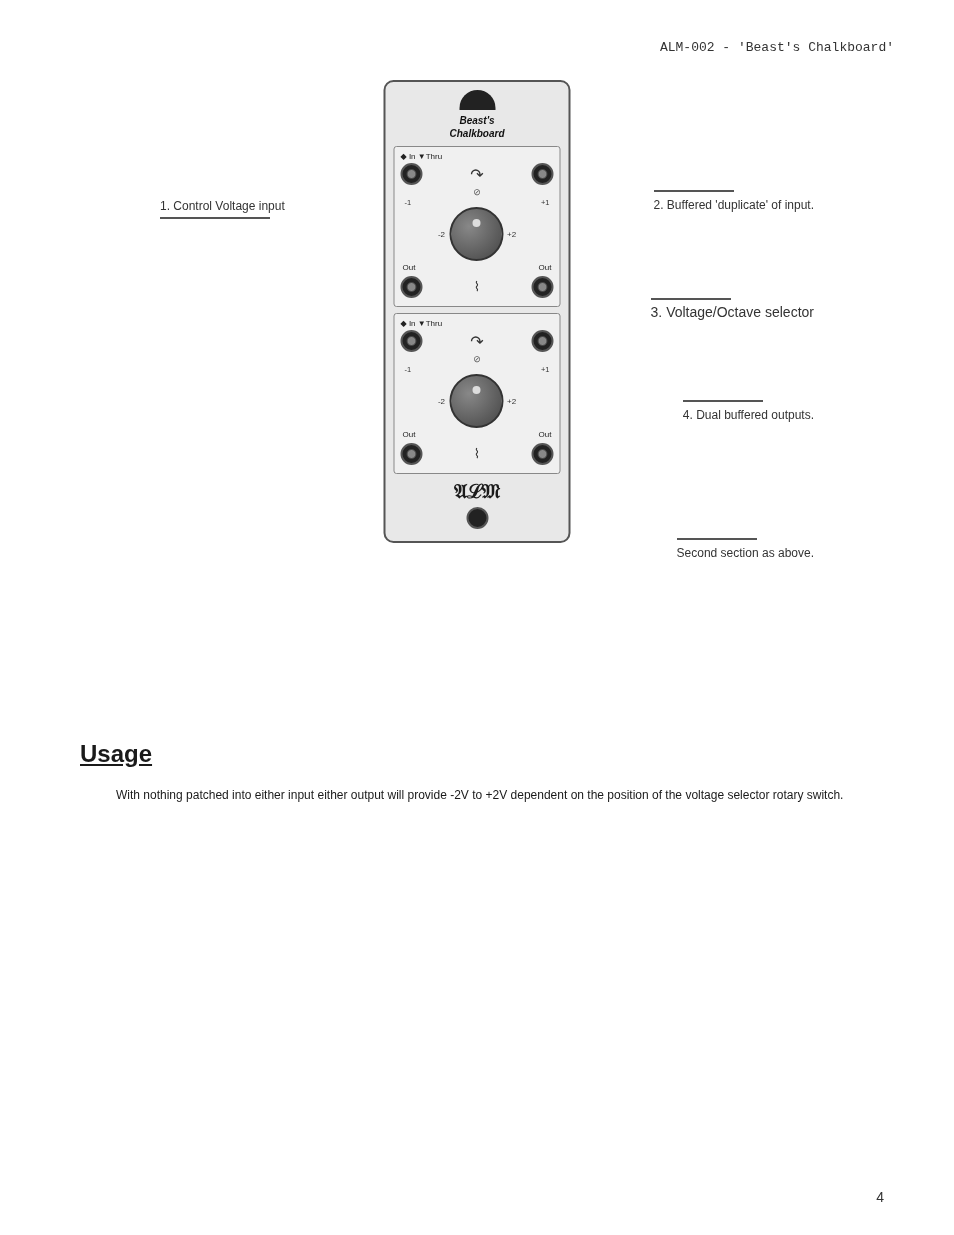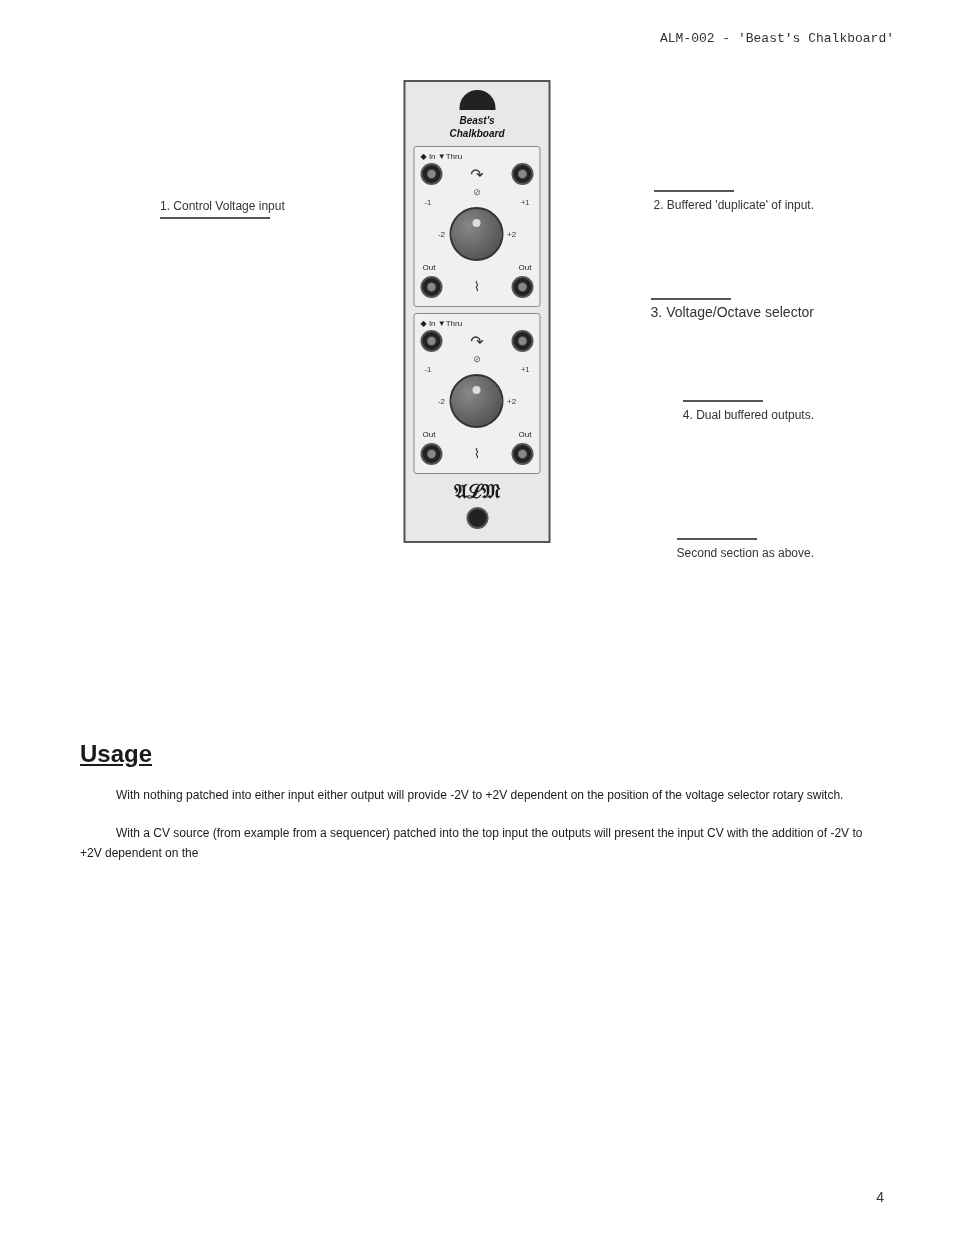--- a/index.html
+++ b/index.html
@@ -7,21 +7,21 @@
       background: #ffffff;
       font-family: Georgia, 'Times New Roman', serif;
       color: #1a1a1a;
       width: 954px;
       min-height: 1235px;
       position: relative;
     }
 
     .page-header {
       position: absolute;
-      top: 31px;
+      top: 40px;
       right: 60px;
       font-family: 'Courier New', Courier, monospace;
       font-size: 13px;
       color: #333;
     }
 
     .page-content {
       padding: 80px 80px 60px 80px;
       padding-top: 70px;
     }
@@ -50,24 +50,24 @@
       color: #1a1a1a;
       text-decoration: underline;
     }
 
     .panel-layout-section {
       margin-bottom: 50px;
     }
 
     
     .module-panel {
-      width: 147px;
+      width: 187px;
       background: #e8e8e8;
       border: 2px solid #555;
-      border-radius: 0;
+      border-radius: 10px;
       padding: 8px 8px 12px 8px;
       position: relative;
       z-index: 2;
     }
 
     .module-header {
       background: #222;
       border-radius: 20px 20px 0 0;
       width: 36px;
       height: 20px;
@@ -402,17 +402,16 @@
         <div style="width:80px;height:1.5px;background:#555;margin-bottom:3px;"></div>
         <span style="font-family:Arial,sans-serif;font-size:12px;color:#333;">Second section as above.</span>
       </div>
 
     </div>
   </div>
 
   <div class="usage-section">
     <h2 class="usage-title">Usage</h2>
     <p class="usage-paragraph">With nothing patched into either input either output will provide -2V to +2V dependent on the position of the voltage selector rotary switch.</p>
-    <p class="usage-paragraph">With a CV source (from example from a sequencer) patched into the top input the outputs will present the input CV with the addition of -2V to +2V dependent on the</p>
   </div>
 </div>
 
 <div class="page-number">4</div>
 
 </body></html>

